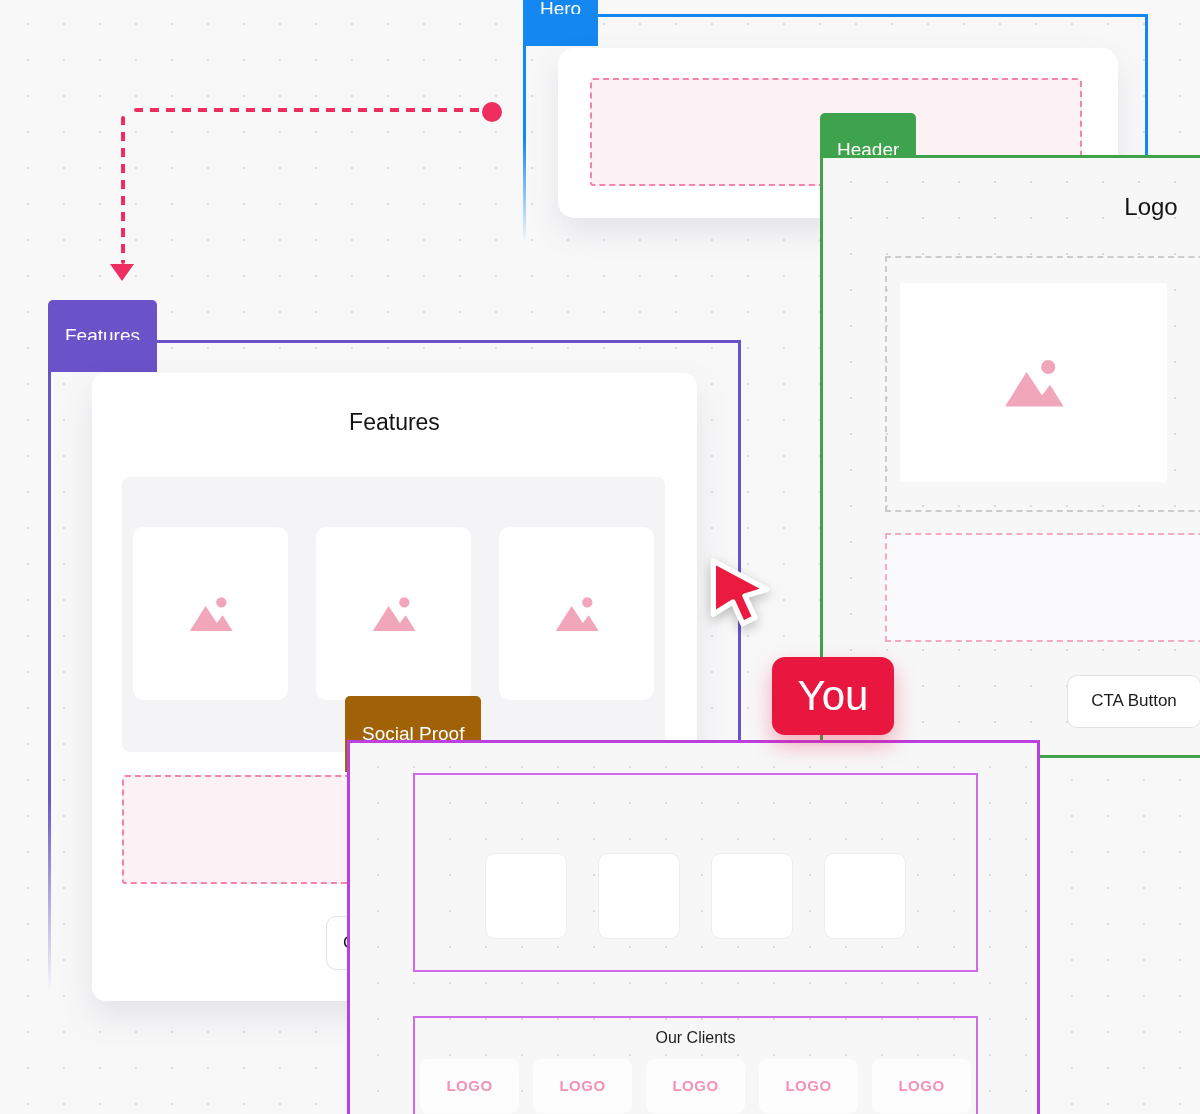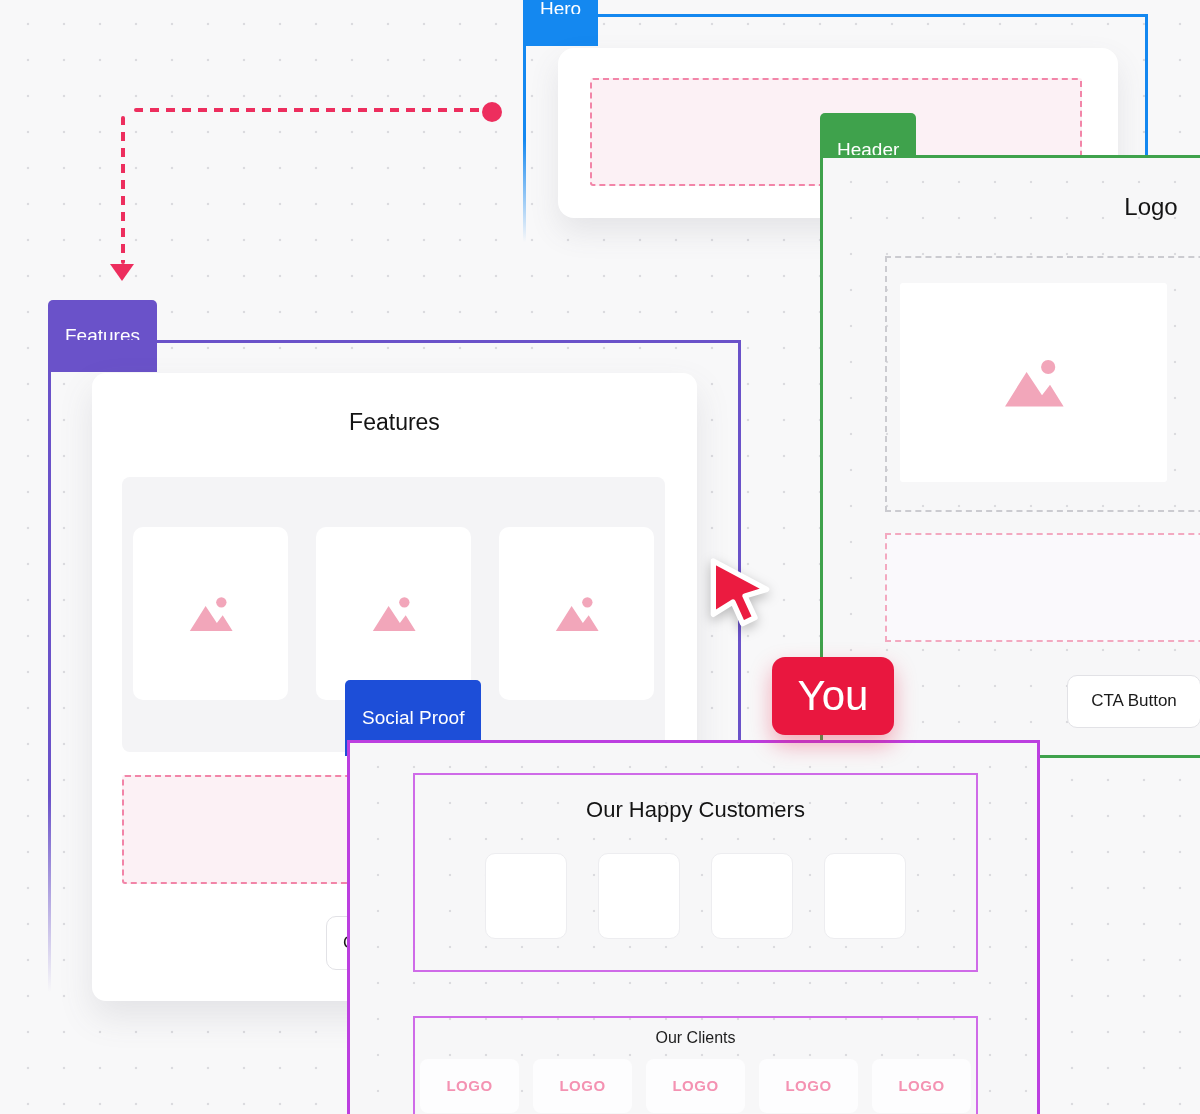--- a/index.html
+++ b/index.html
@@ -110,21 +110,21 @@
     border:2px dashed #F3A9C0;background:#FAF9FC;box-sizing:border-box;
   }
   .hdr-btn{
     position:absolute;left:244px;top:517px;width:134px;height:53px;
     background:#fff;border:1.5px solid #E2E2E6;border-radius:10px;
     box-sizing:border-box;font-size:17px;font-weight:500;color:#1A1A1A;
     text-align:center;line-height:50px;
   }
 
   
-  .sp-tab{left:345px;top:680px;height:44px;line-height:44px;background:#1d4ed8;z-index:5;}
+  .sp-tab{left:345px;top:696px;height:44px;line-height:44px;background:#a16207;z-index:5;}
   .sp-frame{
     left:347px;top:740px;width:693px;height:400px;
     border:3px solid #BC3FE0;background-color:#F7F7F8;z-index:5;
   }
   .sp-inner{
     position:absolute;left:63px;top:30px;width:565px;height:199px;
     border:2px solid #CF6BE8;box-sizing:border-box;
   }
   .sp-title{
     position:absolute;left:0;top:22px;width:100%;
@@ -253,21 +253,20 @@
   </div>
   <div class="hdr-pink-dashed"></div>
   <div class="hdr-btn">CTA Button</div>
 </div>
 
 <div class="tab sp-tab">
   <span>Social Proof</span>
 </div>
 <div class="frame sp-frame dots">
   <div class="sp-inner">
-    <div class="sp-title">Our Happy Customers</div>
     <div class="sp-squares">
       <div class="sp-square"></div>
       <div class="sp-square"></div>
       <div class="sp-square"></div>
       <div class="sp-square"></div>
     </div>
   </div>
   <div class="sp-clients">
     <div class="sp-clients-title">Our Clients</div>
     <div class="sp-logos">

